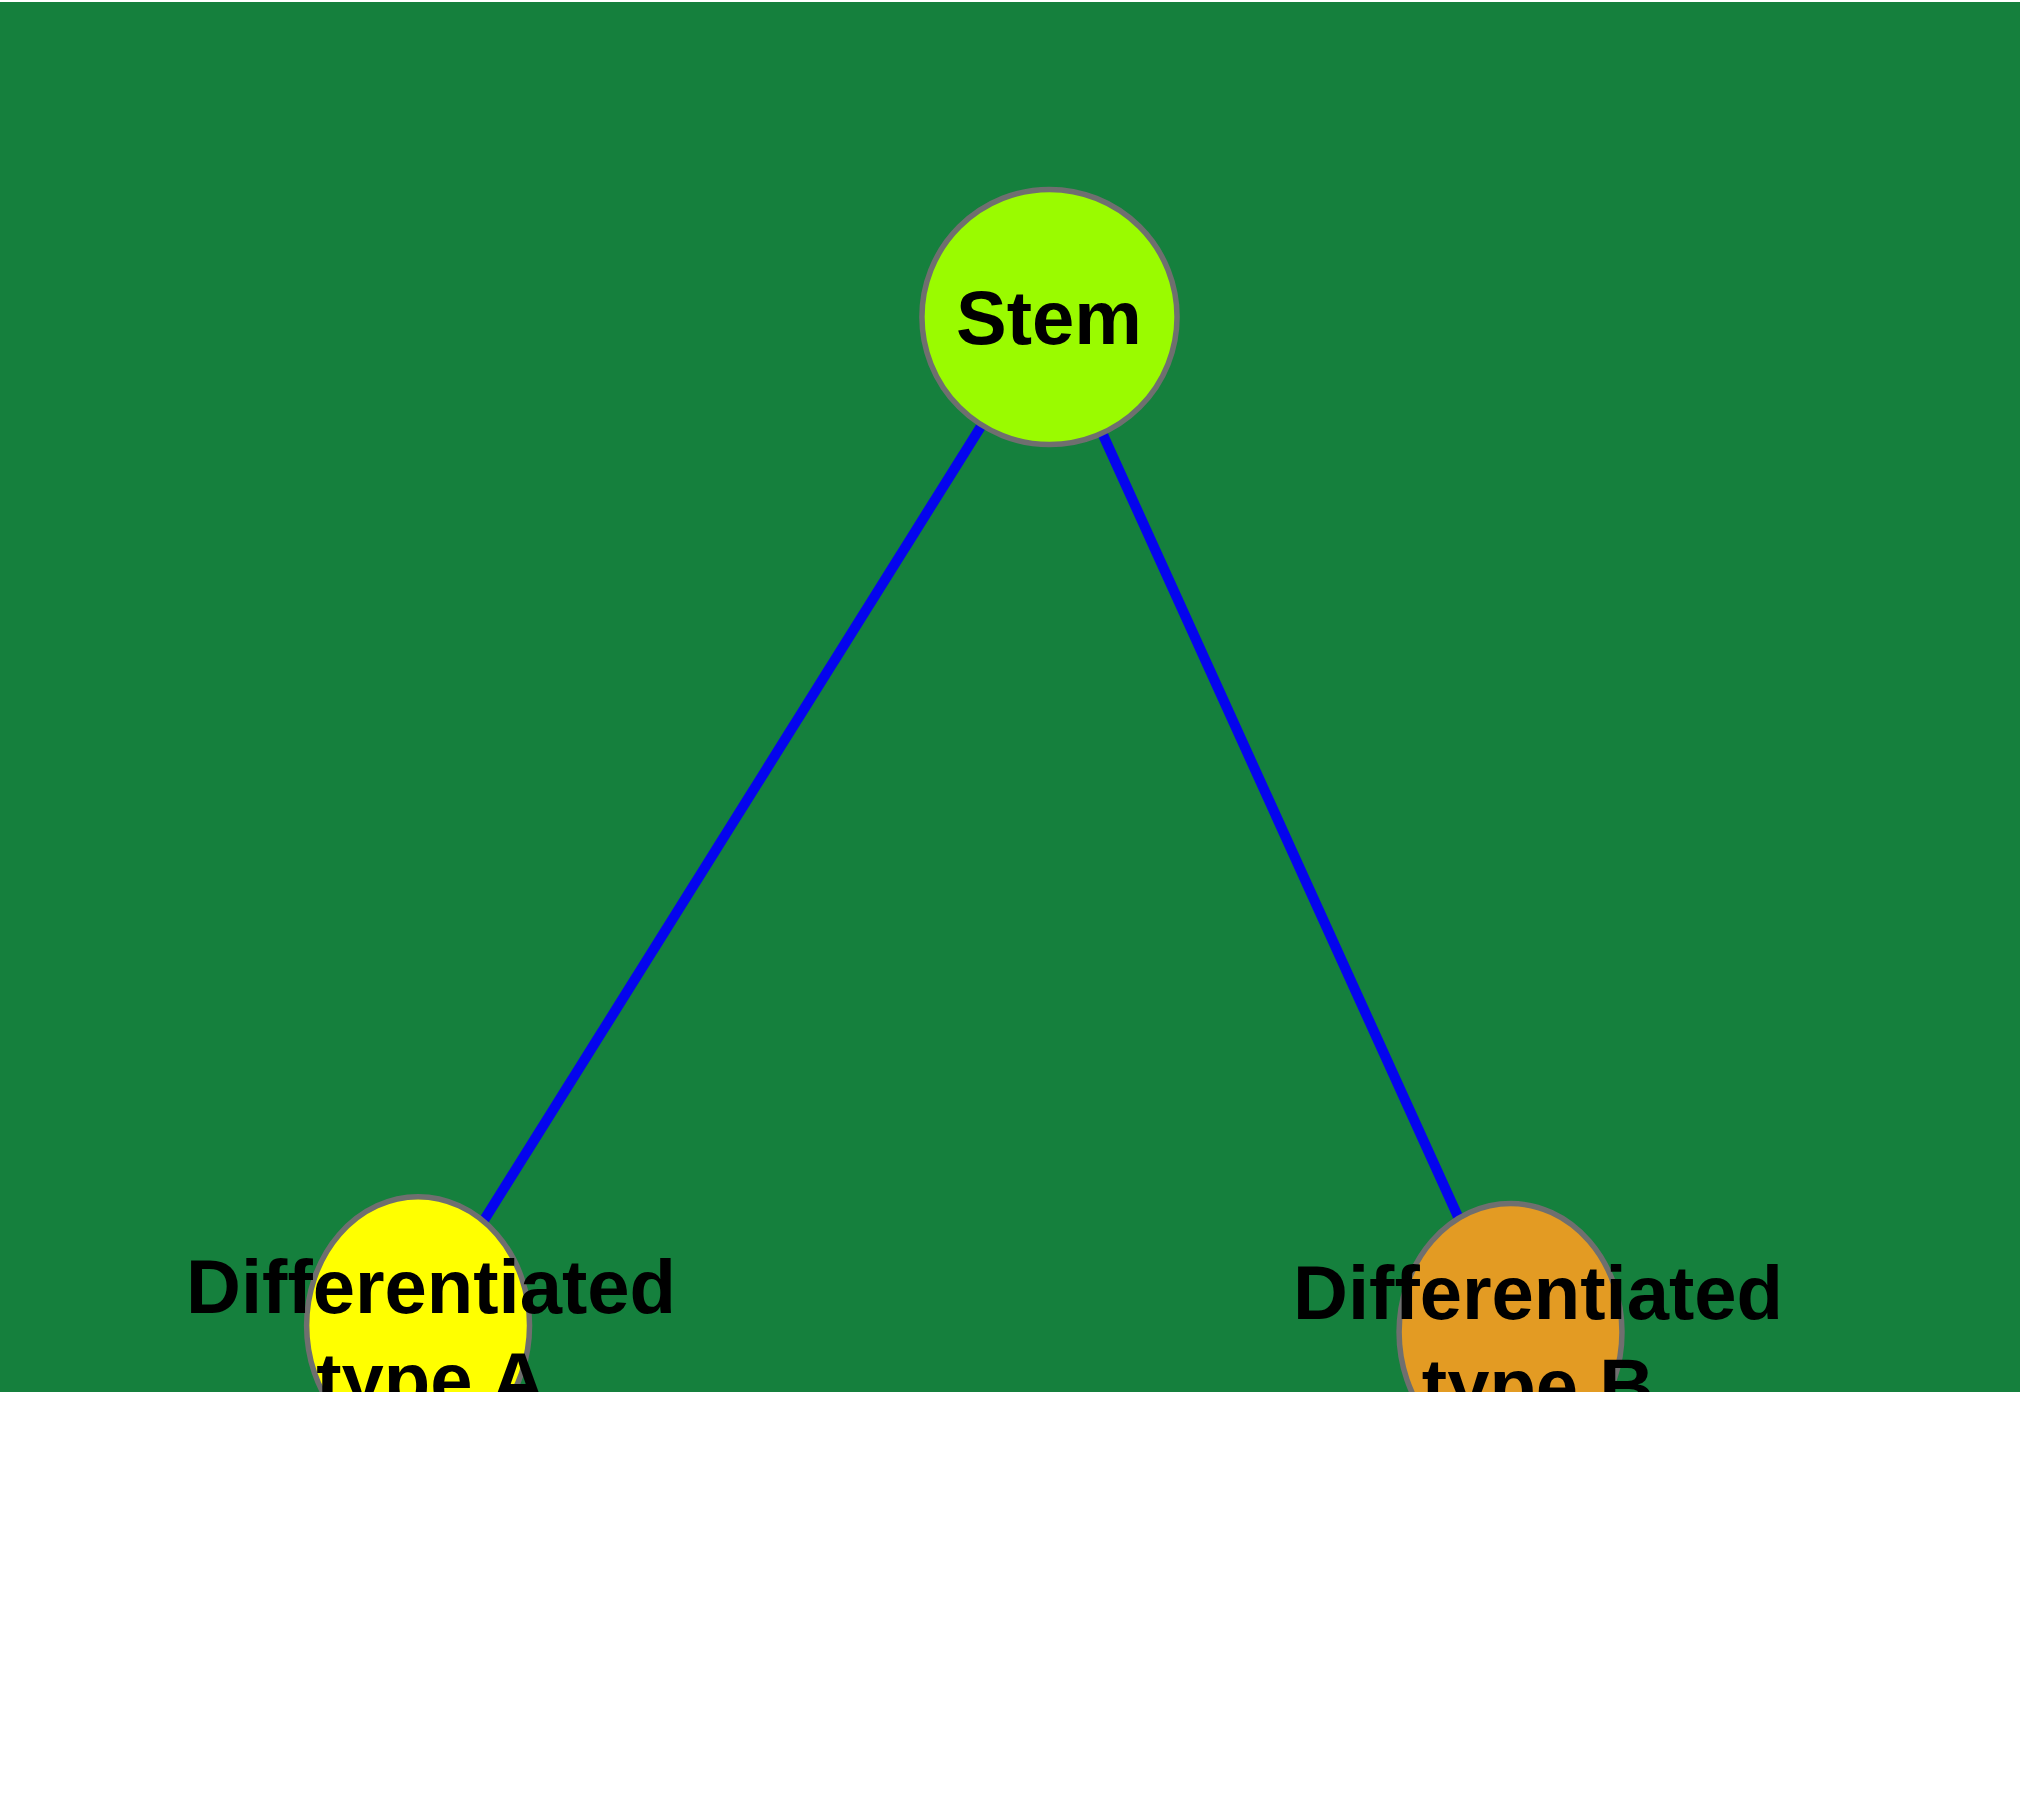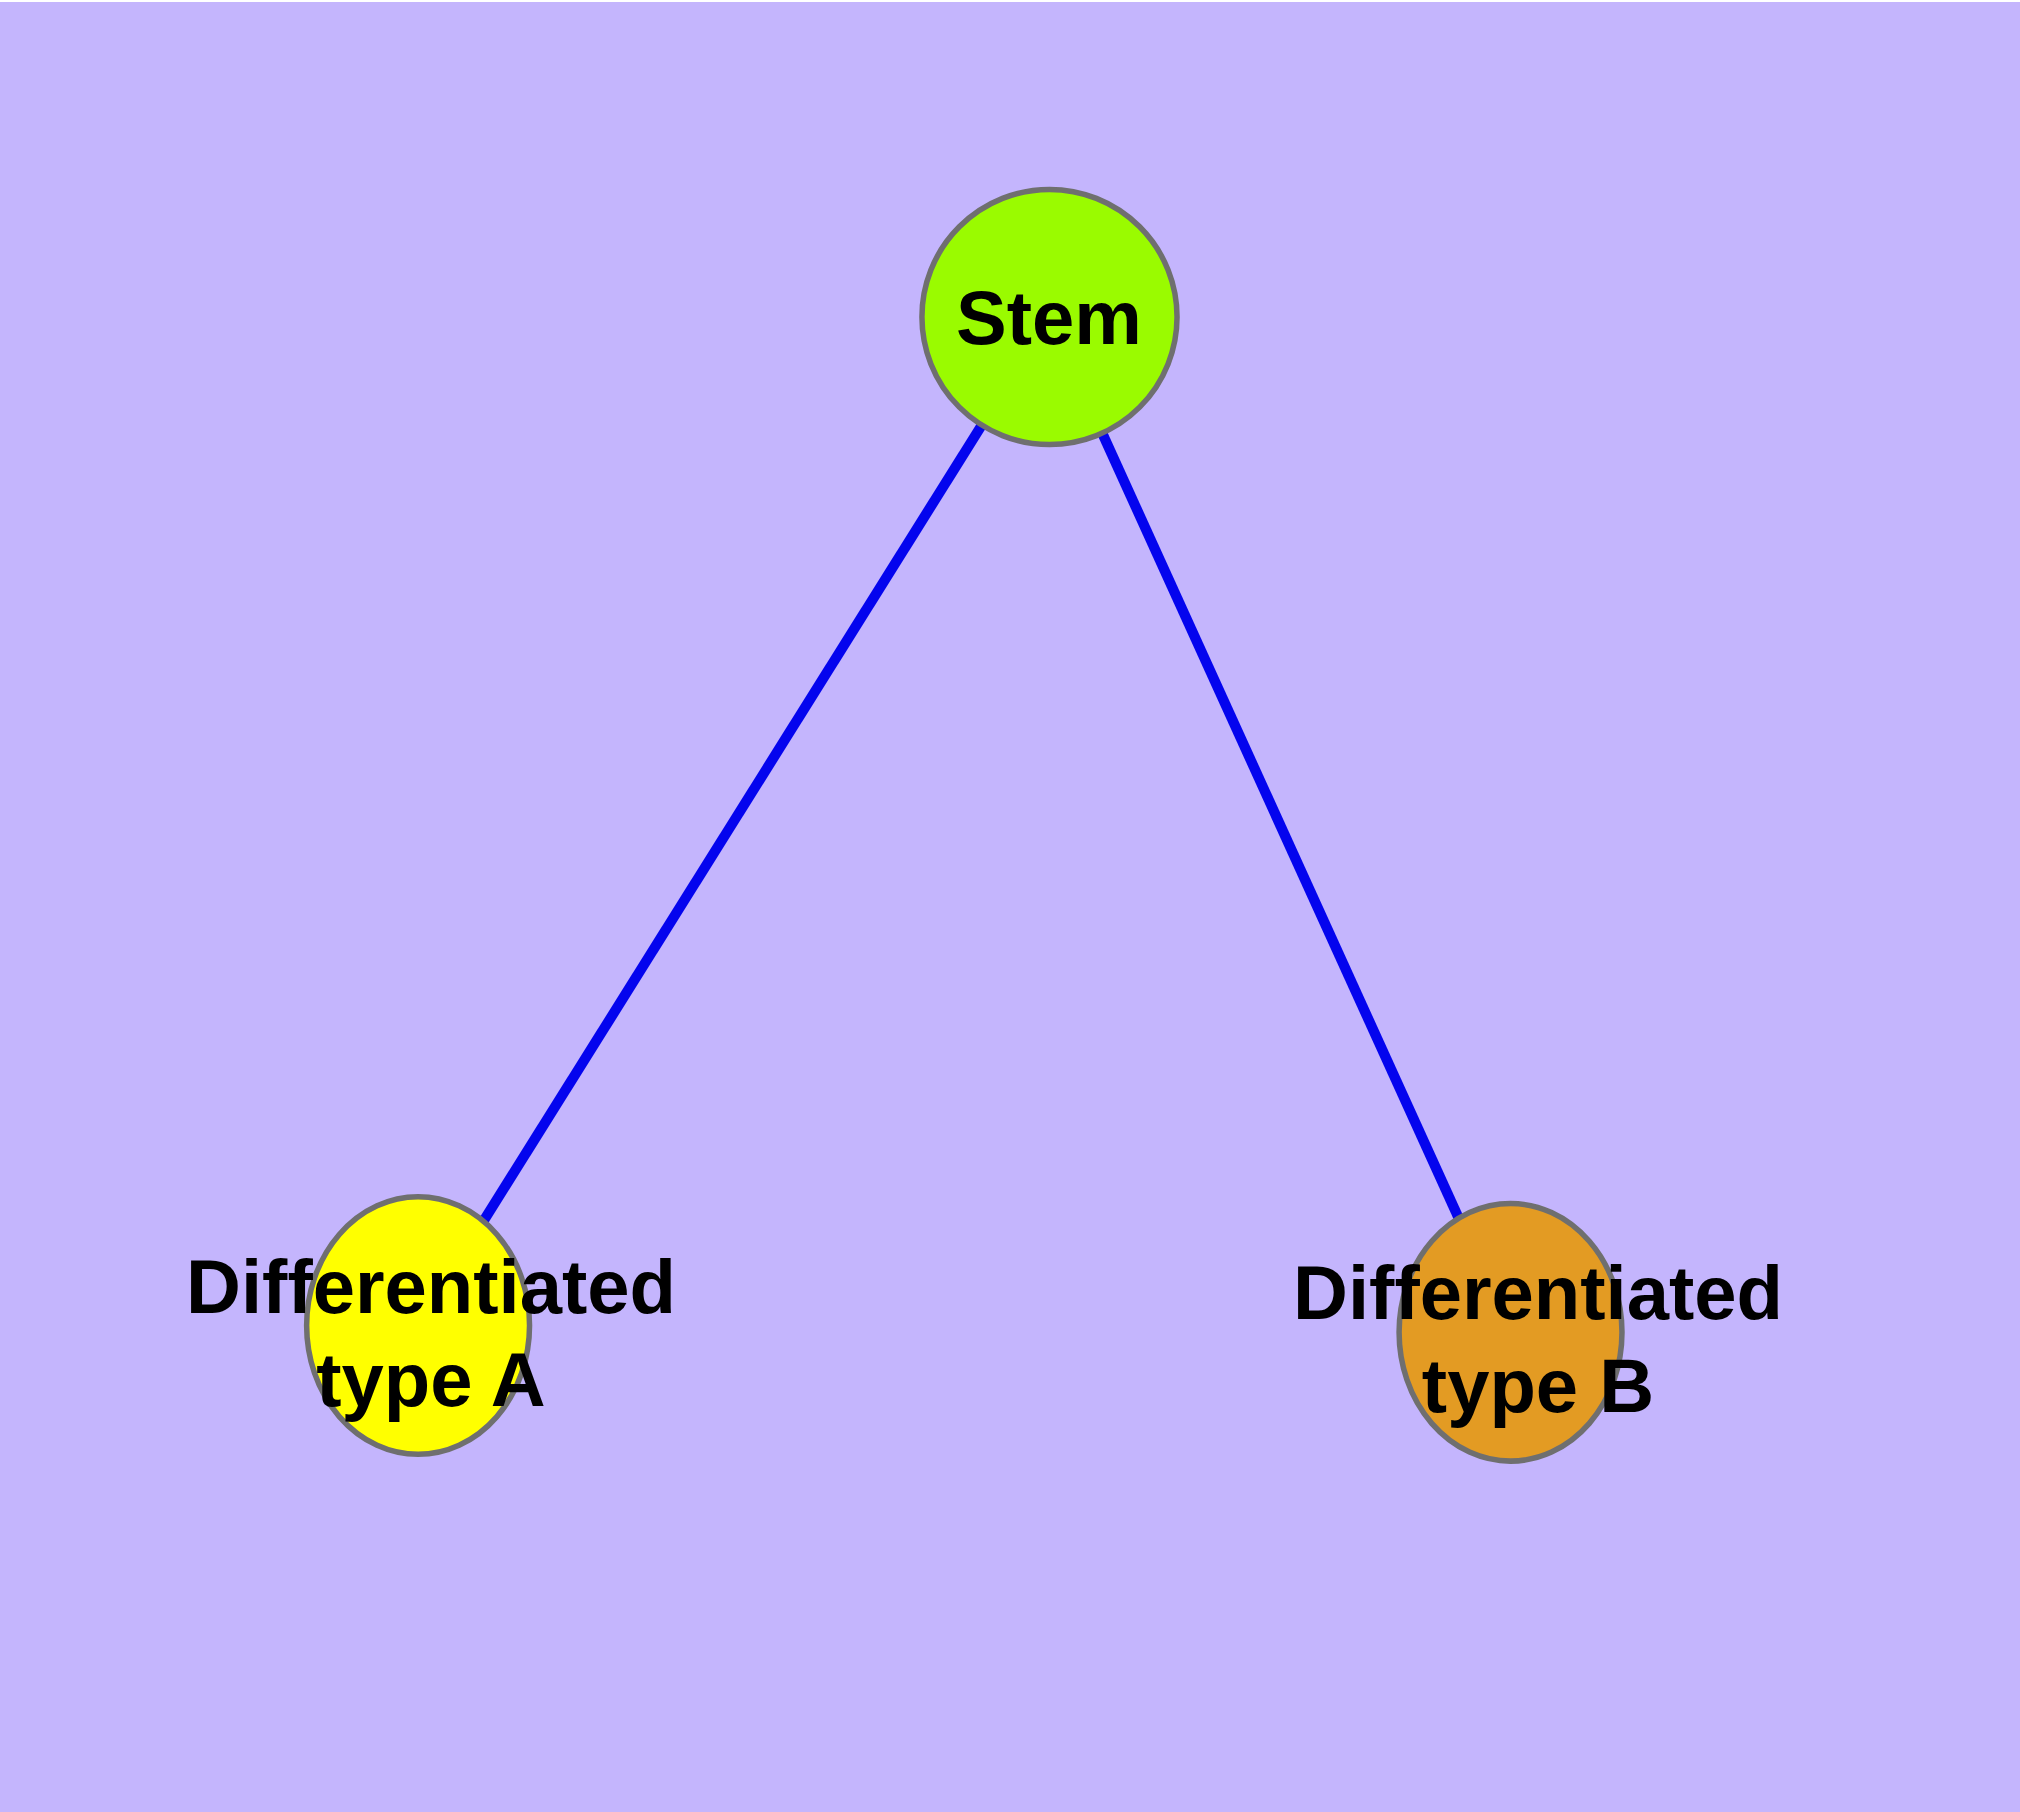--- a/index.html
+++ b/index.html
@@ -3,22 +3,22 @@
 <meta charset="utf-8">
 <style>
   html, body {
     margin: 0;
     padding: 0;
     background: #ffffff;
   }
   #canvas {
     position: relative;
     width: 2021px;
-    height: 1812px;
-    background: #c4b5fd;
+    height: 1392px;
+    background: #15803d;
     border-top: 2.5px solid #ffffff;
     box-sizing: border-box;
     overflow: hidden;
     font-family: "Liberation Sans", sans-serif;
   }
   #graph-svg {
     position: absolute;
     left: 0;
     top: -2.5px;
     width: 2021px;

